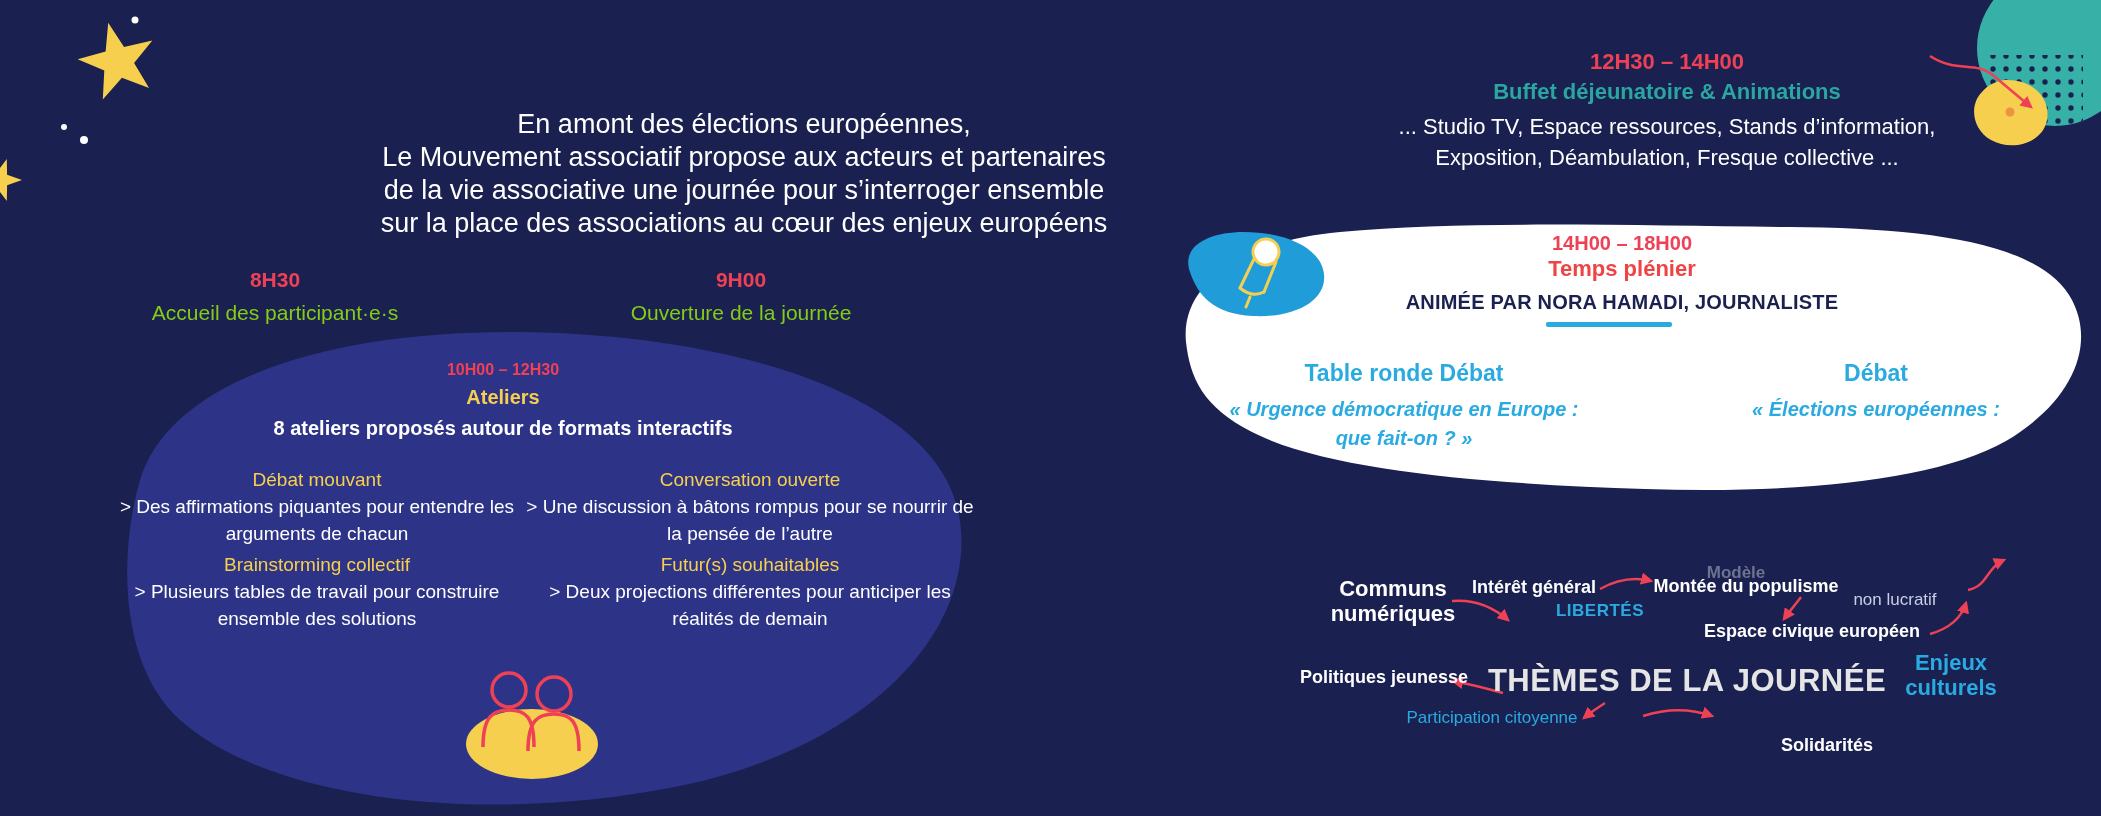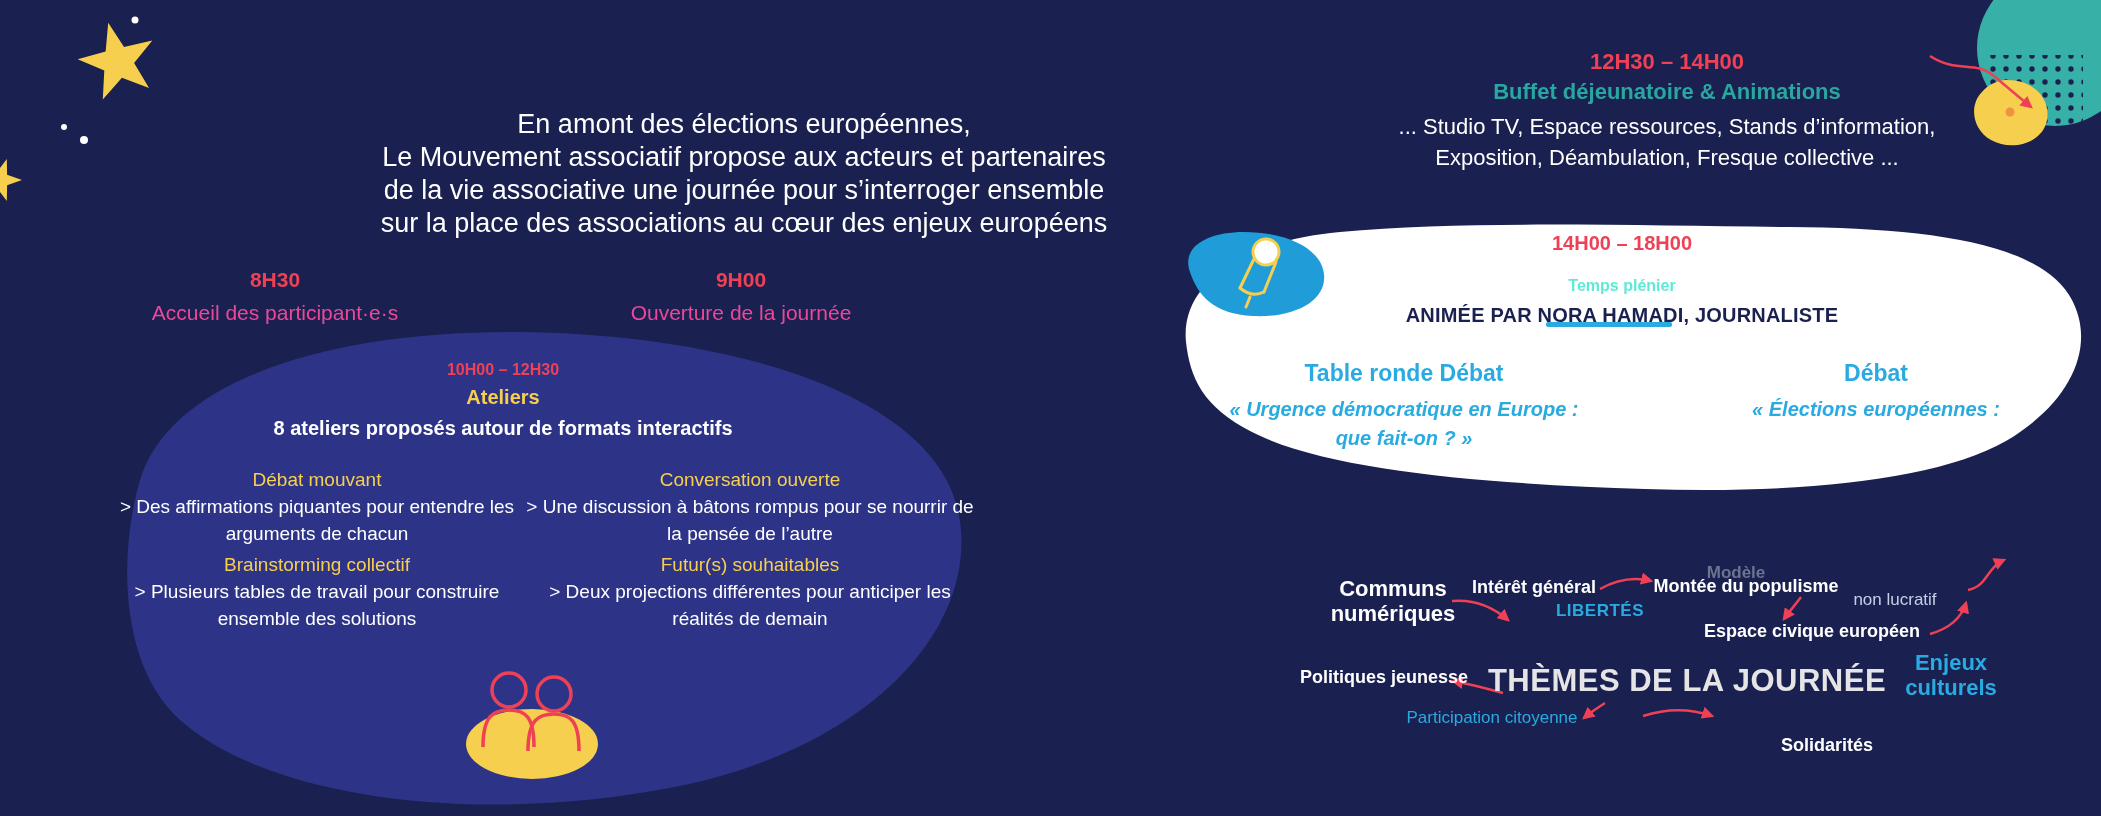--- a/index.html
+++ b/index.html
@@ -12,42 +12,42 @@
   .center { text-align:center; }
   svg.decor { position:absolute; left:0; top:0; z-index:1; }
   .txt { z-index:2; }
 
   .intro { left:244px; top:108px; width:1000px; color:#ffffff; font-size:27px; line-height:33px; }
 
   .time { color:#ef4156; font-weight:700; }
 
   .slot { width:380px; }
   .slot .time { font-size:21px; }
-  .slot-label { color:#ec4899; font-size:21px; margin-top:9px; }
+  .slot-label { color:#84cc16; font-size:21px; margin-top:9px; }
   .slot1 { left:85px; top:268px; }
   .slot2 { left:551px; top:268px; }
 
   .ateliers-head { left:198px; top:361px; width:610px; }
   .ateliers-head .time { font-size:16px; }
   .ateliers-title { color:#f7cf4f; font-weight:700; font-size:20px; margin-top:7px; }
   .ateliers-sub { color:#ffffff; font-weight:700; font-size:20px; margin-top:8px; }
 
   .atelier-col { width:450px; font-size:19px; line-height:27px; color:#ffffff; }
   .col1 { left:92px; top:462px; }
   .col2 { left:525px; top:462px; }
   .aname { color:#f7cf4f; margin-top:4px; }
 
   .buffet { left:1327px; top:49px; width:680px; }
   .buffet .time { font-size:22px; }
   .buffet-title { color:#2aa6a0; font-weight:700; font-size:22px; margin-top:4px; }
   .buffet-lines { color:#ffffff; font-size:22px; line-height:31px; margin-top:6px; }
 
   .pleniere-head { left:1322px; top:232px; width:600px; }
   .pleniere-head .time { font-size:20px; }
-  .pleniere-title { color:#5eead4; font-weight:700; font-size:16px; margin-top:22px; }
+  .pleniere-title { color:#ef4444; font-weight:700; font-size:22px; margin-top:1px; }
   .pleniere-host { color:#1a204f; font-weight:700; font-size:20px; margin-top:9px; letter-spacing:0.2px; white-space:nowrap; }
   .host-underline { left:1546px; top:322px; width:126px; height:5px; background:#29abe2; border-radius:2px; z-index:2; }
 
   .pl-col { width:420px; }
   .pl1 { left:1194px; top:360px; }
   .pl2 { left:1666px; top:360px; }
   .pl-title { color:#29abe2; font-weight:700; font-size:23px; }
   .pl-quote { color:#29abe2; font-weight:700; font-style:italic; font-size:20px; line-height:29px; margin-top:8px; }
 
   .w { position:absolute; transform:translateX(-50%); white-space:nowrap; font-weight:700;

